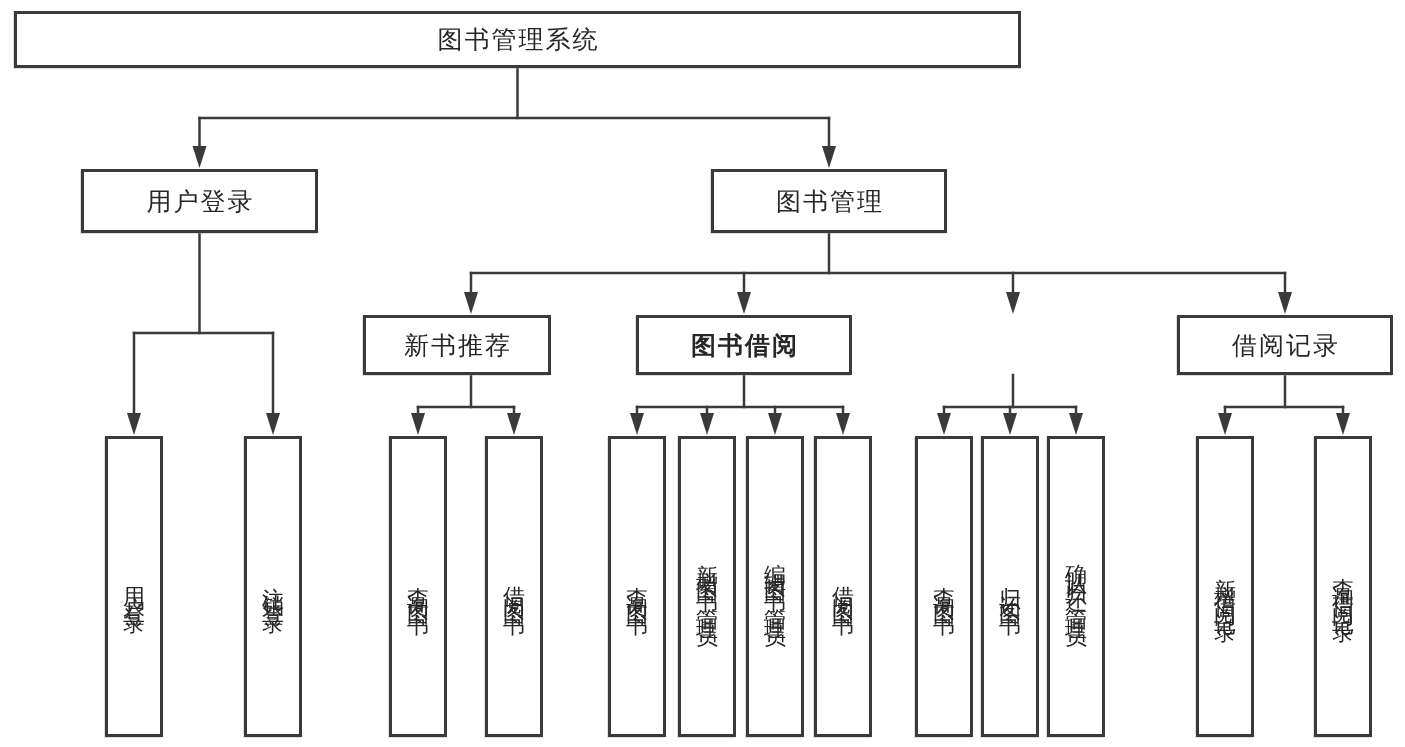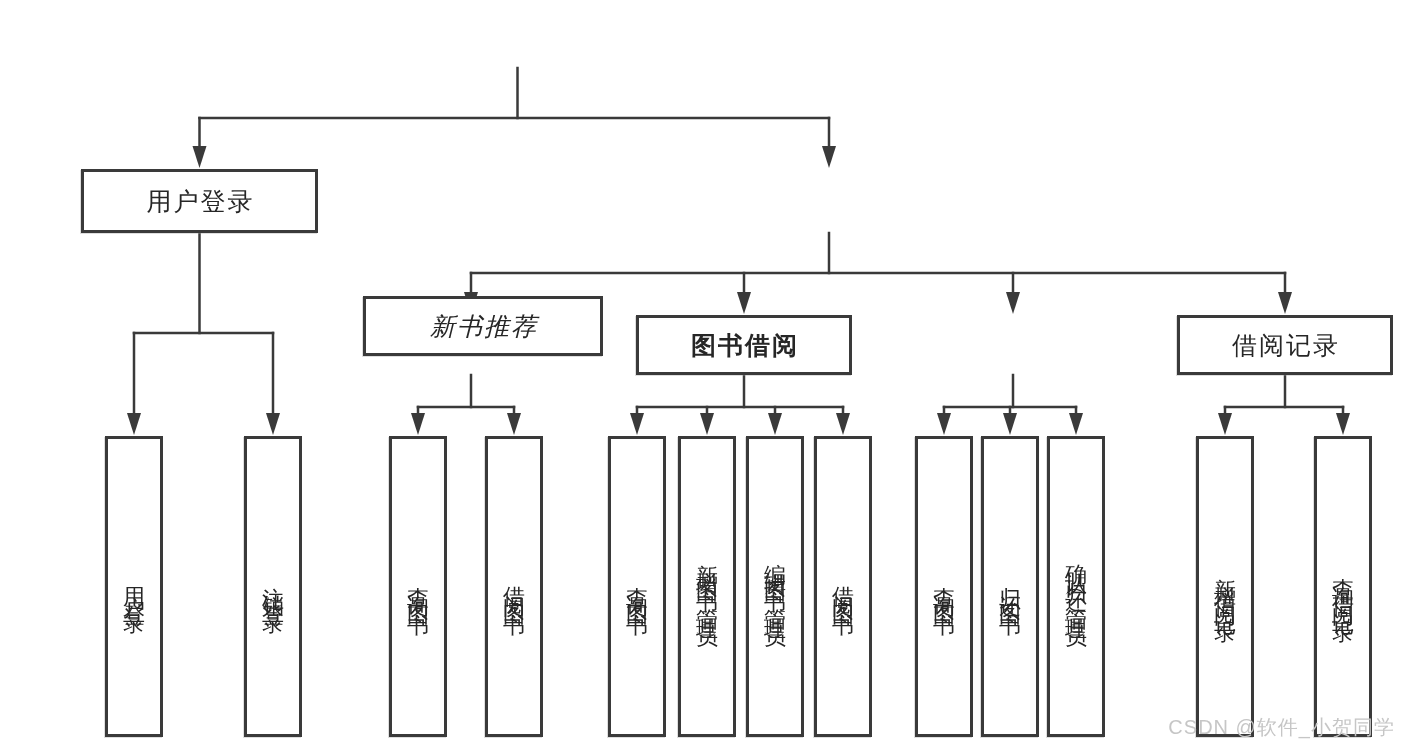--- a/index.html
+++ b/index.html
@@ -97,24 +97,30 @@
       <line x1="1076" y1="407" x2="1076" y2="424" stroke="#3a3a3a" stroke-width="2.5" stroke-linecap="square"></line>
       <polygon points="1069,413 1083,413 1076,435" fill="#3a3a3a"></polygon>
       <line x1="1285" y1="375" x2="1285" y2="407" stroke="#3a3a3a" stroke-width="2.5" stroke-linecap="square"></line>
       <line x1="1225" y1="407" x2="1343" y2="407" stroke="#3a3a3a" stroke-width="2.5" stroke-linecap="square"></line>
       <line x1="1225" y1="407" x2="1225" y2="424" stroke="#3a3a3a" stroke-width="2.5" stroke-linecap="square"></line>
       <polygon points="1218,413 1232,413 1225,435" fill="#3a3a3a"></polygon>
       <line x1="1343" y1="407" x2="1343" y2="424" stroke="#3a3a3a" stroke-width="2.5" stroke-linecap="square"></line>
       <polygon points="1336,413 1350,413 1343,435" fill="#3a3a3a"></polygon>
     </svg>
 
+  <div class="node h" style="left: 14px; top: 11px; width: 1007px; height: 57px;">
+      <span>图书管理系统</span>
+    </div>
     <div class="node h" style="left: 81px; top: 169px; width: 237px; height: 64px;">
       <span>用户登录</span>
     </div>
-    <div class="node h" style="left: 363px; top: 296px; width: 240px; height: 60px; font-style: italic;">
+    <div class="node h" style="left: 711px; top: 169px; width: 236px; height: 64px;">
+      <span>图书管理</span>
+    </div>
+    <div class="node h" style="left: 363px; top: 315px; width: 188px; height: 60px;">
       <span>新书推荐</span>
     </div>
     <div class="node h" style="left: 636px; top: 315px; width: 216px; height: 60px; font-weight: bold;">
       <span>图书借阅</span>
     </div>
     <div class="node h" style="left: 1177px; top: 315px; width: 216px; height: 60px;">
       <span>借阅记录</span>
     </div>
     <div class="node v" style="left: 105px; top: 436px; width: 58px; height: 301px;">
       <span>用户登录</span>
@@ -148,14 +154,13 @@
     </div>
     <div class="node v" style="left: 1047px; top: 436px; width: 58px; height: 301px;">
       <span>确认归还（管理员）</span>
     </div>
     <div class="node v" style="left: 1196px; top: 436px; width: 58px; height: 301px;">
       <span>新增借阅记录</span>
     </div>
     <div class="node v" style="left: 1314px; top: 436px; width: 58px; height: 301px;">
       <span>查询借阅记录</span>
     </div>
-    <div id="watermark">CSDN @软件_小贺同学</div>
 </div>
 
 </body></html>

